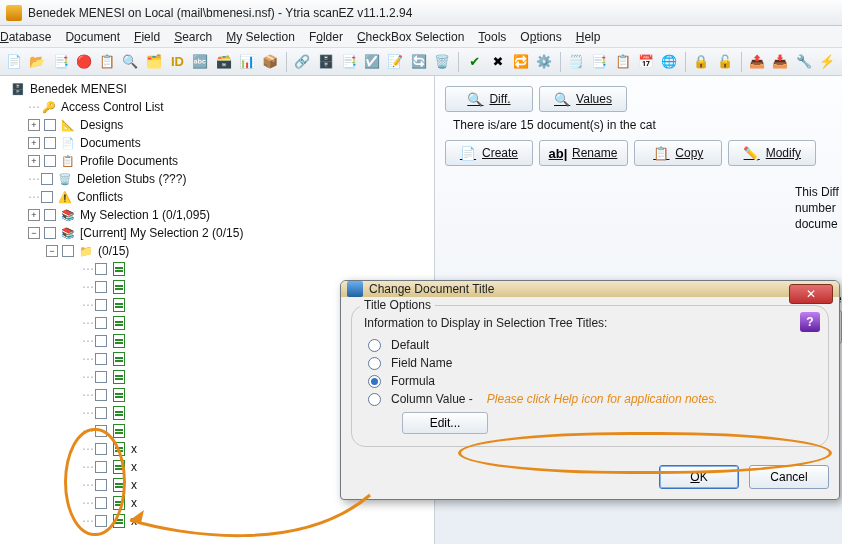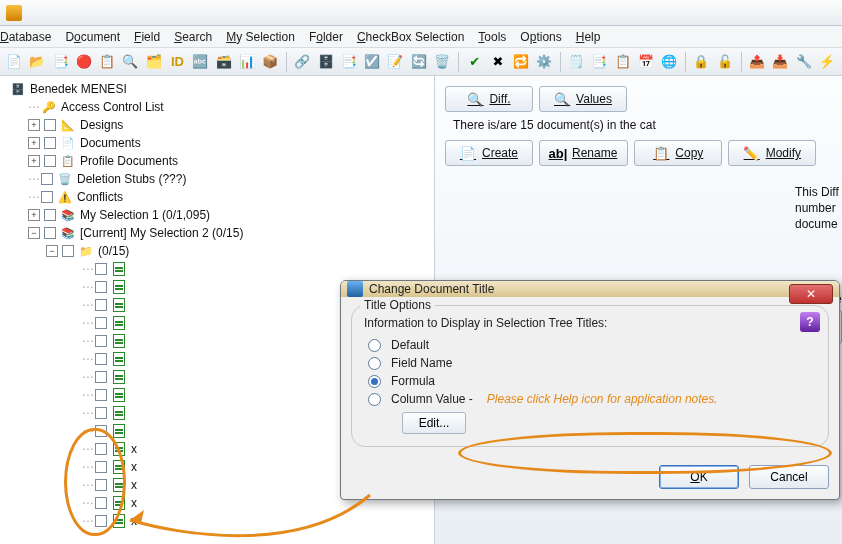--- a/index.html
+++ b/index.html
@@ -56,40 +56,41 @@
 .fieldset-legend { position: absolute; top: -8px; left: 8px; background: #f0f0f0; padding: 0 4px; color:#222;}
 .info-line { color:#222; margin: 2px 0 8px 2px;}
 .help-icon { position:absolute; top:6px; right:8px; width:20px; height:20px; border-radius:3px; background: linear-gradient(#c080f0,#6020a0); display:flex; align-items:center; justify-content:center; color:#fff; font-weight:bold; cursor:pointer;}
 
 .radio-row { display:flex; align-items:center; gap:10px; margin: 4px 0 4px 6px; color:#222;}
 .radio { width:13px; height:13px; border-radius:50%; border:1px solid #5a7aa0; background:#fff; display:inline-flex; align-items:center; justify-content:center;}
 .radio.checked::after { content:""; width:7px; height:7px; border-radius:50%; background:#3373c0;}
 .radio-suffix { color:#444; padding-left:4px;}
 
 .formula-bar { display:flex; align-items:center; gap:8px; margin: 6px 0 0 40px;}
-.edit-btn { width:64px; height:22px; background: linear-gradient(#fdfefe,#e4ebf2); border:1px solid #aab6c4; border-radius:3px; cursor:pointer;}
+.edit-btn { width:86px; height:22px; background: linear-gradient(#fdfefe,#e4ebf2); border:1px solid #aab6c4; border-radius:3px; cursor:pointer;}
 .formula-text { color:#222; }
 
 .dialog-buttons { display:flex; justify-content:flex-end; gap:10px; padding: 8px 10px 10px 0;}
 .dlg-btn { width:80px; height:24px; background: linear-gradient(#fdfefe,#e4ebf2); border:1px solid #8aa0c0; border-radius:3px; cursor:pointer; text-align:center; line-height:22px;}
 .dlg-btn.default { border:1px solid #3a76c0; box-shadow: 0 0 0 1px #8ab0e8 inset;}
 
 
 .oval { position:absolute; border:3px solid #e58a1a; border-radius:50%; pointer-events:none;}
 .oval1 { left:64px; top:428px; width:62px; height:108px; border-radius: 30px/54px;}
 .oval2 { left:458px; top:432px; width:374px; height:42px; border-radius: 180px/22px;}
 .arrow { position:absolute; pointer-events:none; }
 .arrow svg { overflow:visible;}
 .highlight-note { color:#e58a1a; font-style:italic;}
 </style>
 </head>
 <body>
 
 <div class="titlebar">
   <div class="app-icon"></div>
+  <div class="title">Benedek MENESI on Local (mail\bmenesi.nsf) - Ytria scanEZ v11.1.2.94</div>
 </div>
 
 <div class="menubar">
   <span><u>D</u><span title="Database">atabase</span></span>
   <span>D<u>o</u>cument</span>
   <span><u>F</u>ield</span>
   <span><u>S</u>earch</span>
   <span><u>M</u>y Selection</span>
   <span>F<u>o</u>lder</span>
   <span><u>C</u>heckBox Selection</span>

